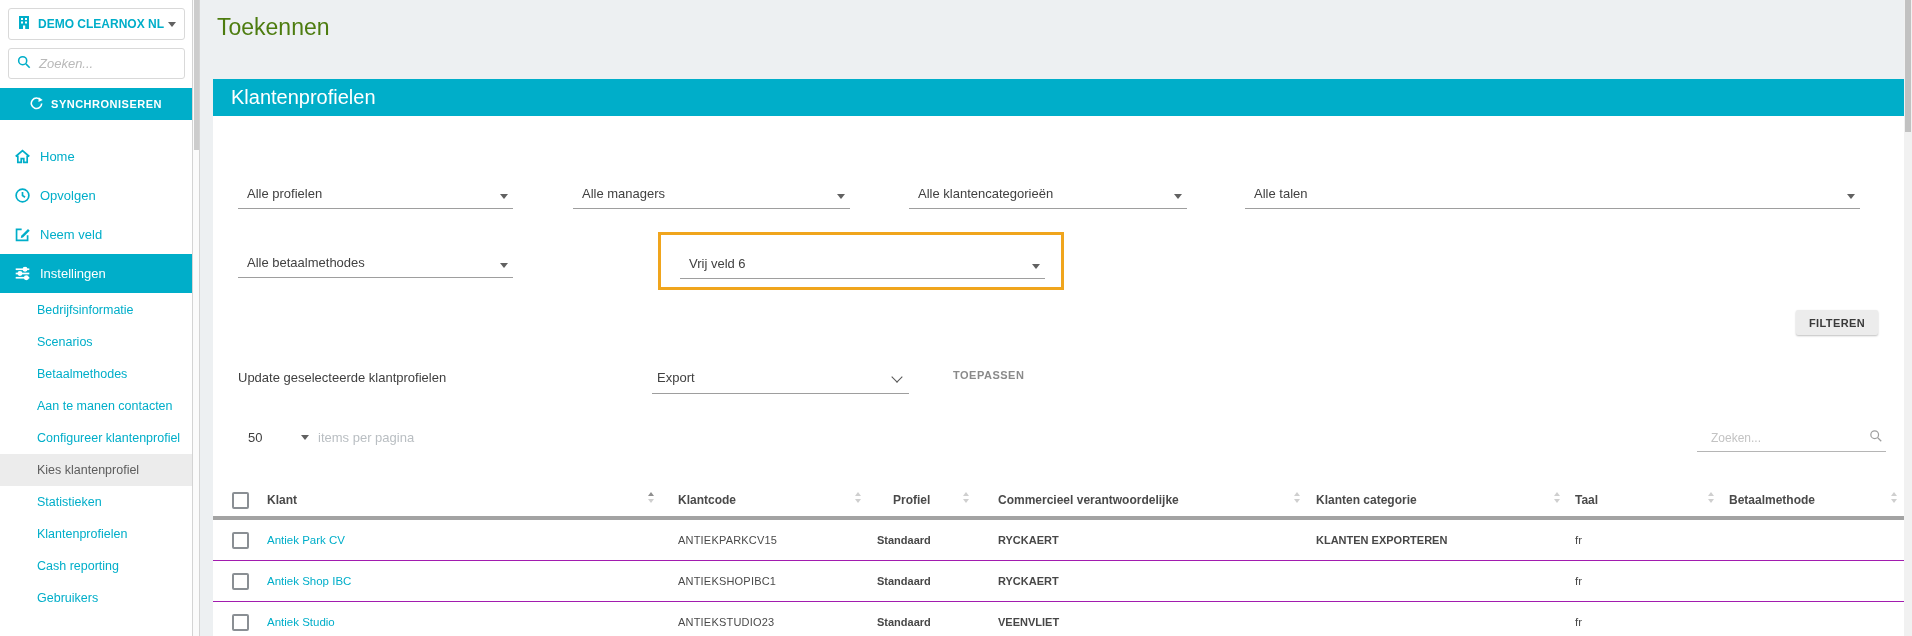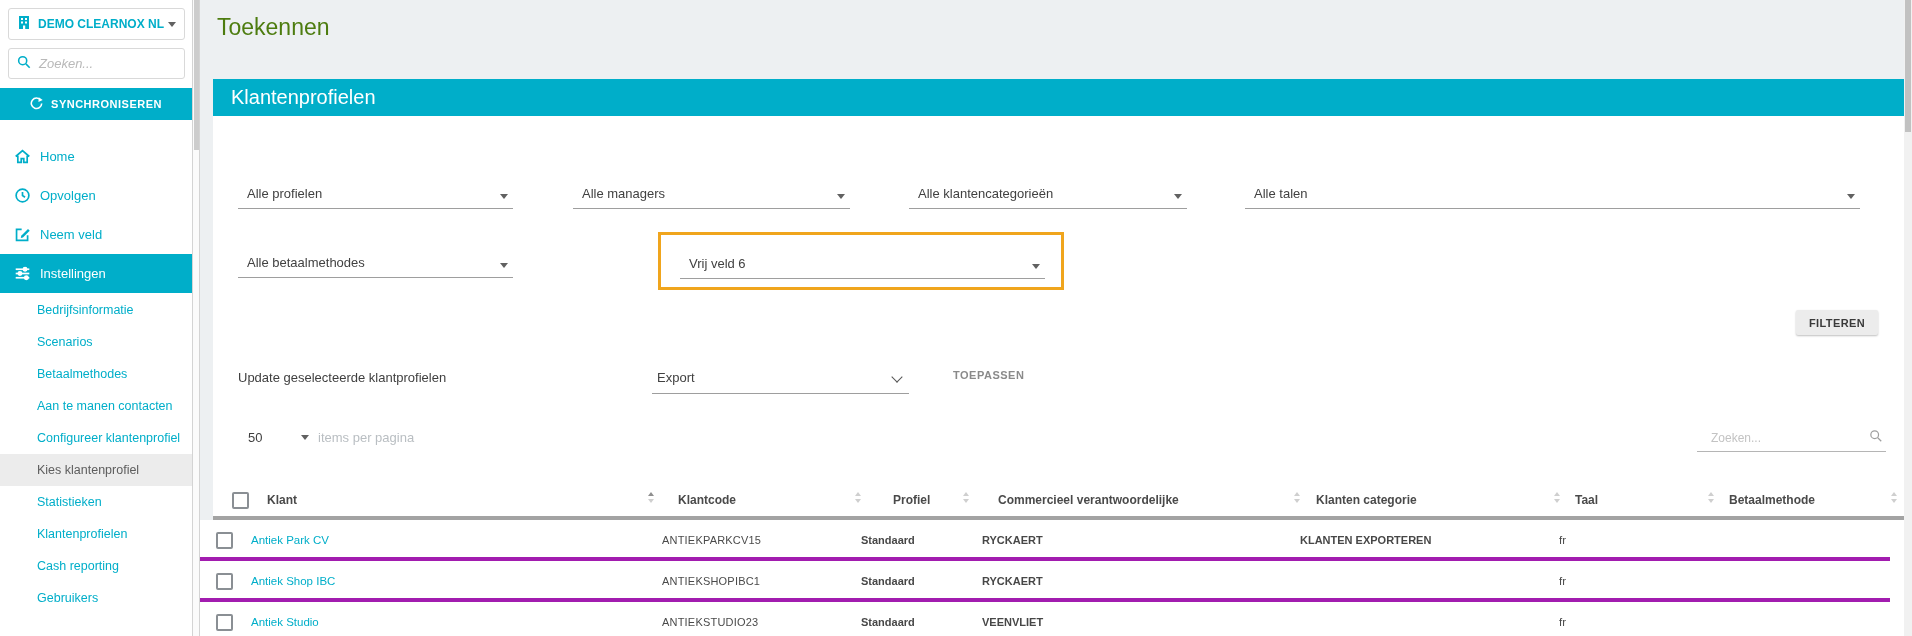--- a/index.html
+++ b/index.html
@@ -79,21 +79,21 @@
   .th { position:absolute; top:13px; font-size:12px; font-weight:bold; color:#4a4a4a; white-space:nowrap; }
   .sort { position:absolute; top:12px; width:8px; height:16px; }
   .sort i { display:block; width:0; height:0; border-left:3.5px solid transparent; border-right:3.5px solid transparent; }
   .sort .up { border-bottom:4.5px solid #cfcfcf; margin-bottom:3px; }
   .sort .dn { border-top:4.5px solid #cfcfcf; }
   .sort.sorted .up { border-bottom-color:#8f8f8f; }
 
   .cb { position:absolute; width:17px; height:17px; border:2px solid #8a8f94; border-radius:2px; background:#fff; cursor:pointer; }
   .thead .cb { left:19px; top:12px; }
 
-  .trow { position:absolute; left:197px; width:1693px; height:41px; border-bottom:4px solid #a21caf; background:#fff; }
+  .trow { position:absolute; left:213px; width:1693px; height:41px; border-bottom:1px solid #a21caf; background:#fff; }
   .trow .cb { left:19px; top:12px; }
   .td { position:absolute; top:14px; font-size:11.5px; color:#4a4a4a; white-space:nowrap; }
   .td.link { color:#00aec9; cursor:pointer; }
   .td.code { font-size:11px; letter-spacing:.2px; }
   .td.strong { font-weight:bold; color:#474747; font-size:11px; }
 
   
   .pg-scroll { position:absolute; right:0; top:0; width:8px; height:636px; background:#f1f1f1; z-index:9; }
   .pg-thumb { position:absolute; left:1px; top:0; width:6px; height:132px; background:#c1c1c1; }
 </style>

